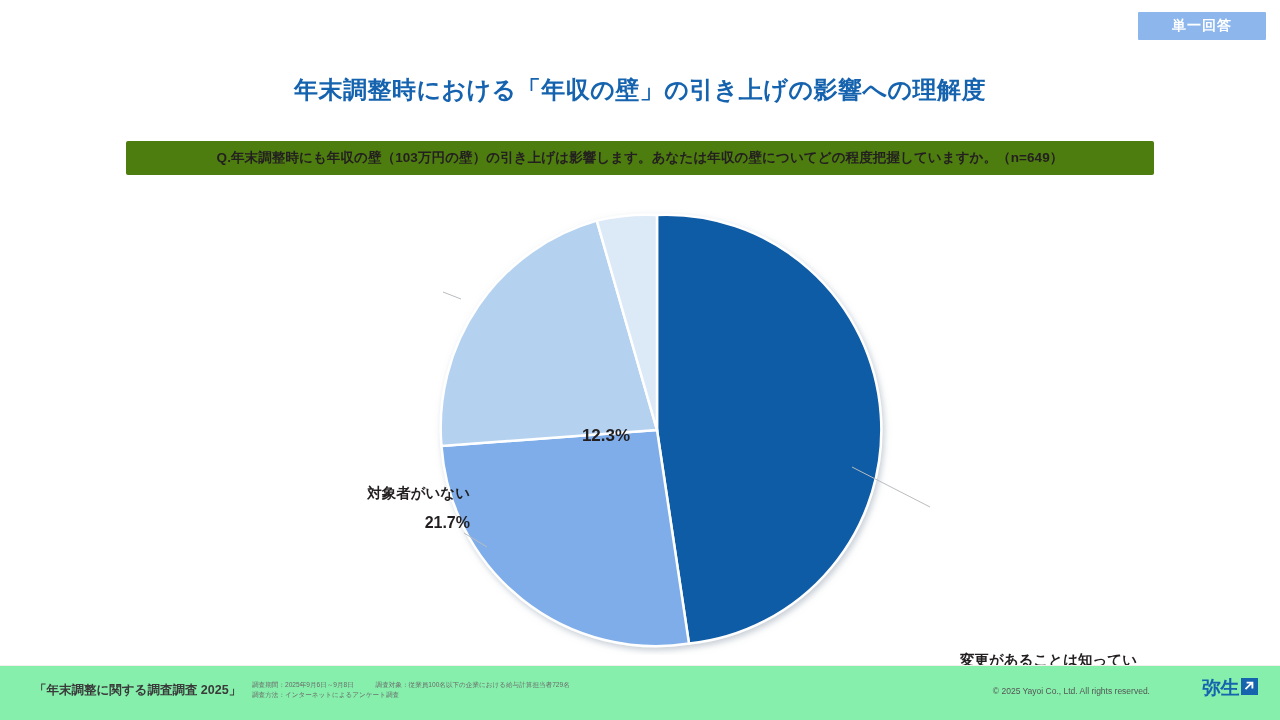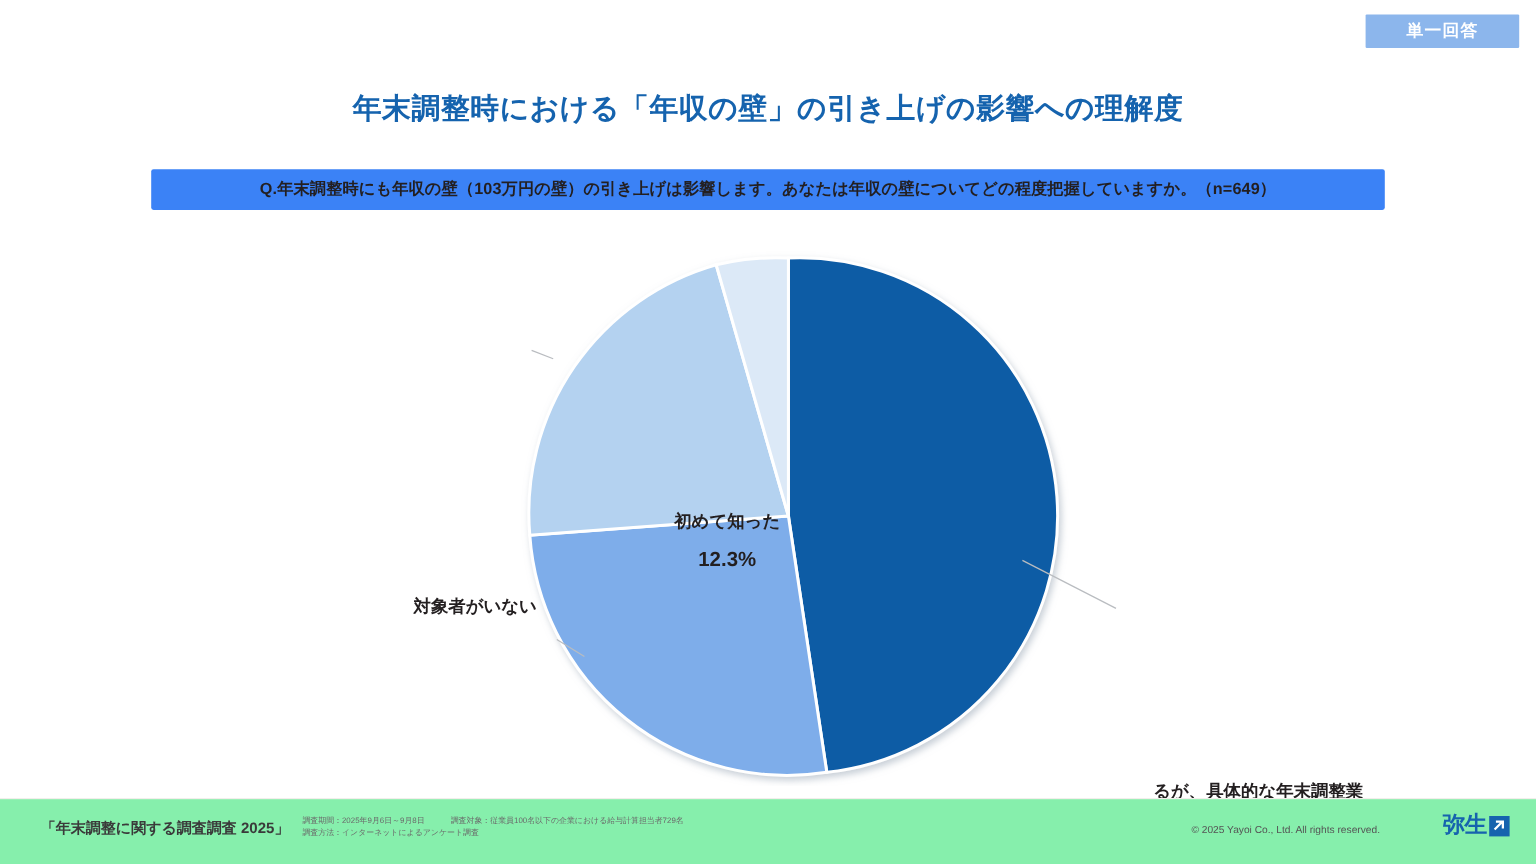--- a/index.html
+++ b/index.html
@@ -49,21 +49,21 @@
     white-space: nowrap;
   }
 
   
   .question-bar {
     position: absolute;
     top: 141px;
     left: 126px;
     width: 1028px;
     height: 34px;
-    background: #3b82f6;
+    background: #4d7c0f;
     display: flex;
     align-items: center;
     justify-content: center;
     border-radius: 2px;
   }
   .question-bar span {
     font-size: 13.5px;
     font-weight: bold;
     color: #231f20;
     white-space: nowrap;
@@ -99,23 +99,23 @@
   }
   .lbl-right {
     left: 941px;
     top: 450px;
     width: 215px;
     text-align: center;
     line-height: 31px;
   }
   .lbl-left {
     left: 322px;
-    top: 296px;
+    top: 283px;
     width: 148px;
-    text-align: center;
+    text-align: right;
     line-height: 30px;
   }
   .lbl-left .pct { font-size: 16px; }
   .lbl-top {
     left: 541px;
     top: 225px;
     width: 130px;
     text-align: center;
     line-height: 31px;
   }
@@ -157,21 +157,21 @@
     top: 20px;
     font-size: 8.5px;
     color: #555555;
     white-space: nowrap;
   }
   .footer-logo {
     position: absolute;
     right: 22px;
     top: 12px;
     display: flex;
-    align-items: flex-end;
+    align-items: flex-start;
     gap: 2px;
   }
   .footer-logo .logo-text {
     font-size: 19px;
     font-weight: bold;
     color: #1663ae;
     letter-spacing: -0.5px;
     line-height: 1;
   }
   .footer-logo .logo-mark {
@@ -214,31 +214,32 @@
     </g>
 
     <g stroke="#b9bcc0" stroke-width="1" fill="none">
       <path d="M 852 272 L 930 312"></path>
       <path d="M 487 352 L 464 338"></path>
       <path d="M 461 104 L 443 97"></path>
     </g>
   </svg>
 
   <div class="slice-label lbl-right">
+    <div>変更があることは知ってい</div>
     <div>るが、具体的な年末調整業</div>
     <div>務への影響は知らない</div>
 
   </div>
 
   <div class="slice-label lbl-left">
     <div>対象者がいない</div>
+    <div class="pct">21.7%</div>
   </div>
 
   <div class="slice-label lbl-top">
-    <div>初めて知った</div>
     <div class="pct">12.3%</div>
   </div>
 </div>
 
 <div class="footer">
   <div class="footer-survey-title">「年末調整に関する調査調査 2025」</div>
 
   <div class="footer-meta">
     <span class="meta-row">
       <span>調査期間：2025年9月6日～9月8日</span>

